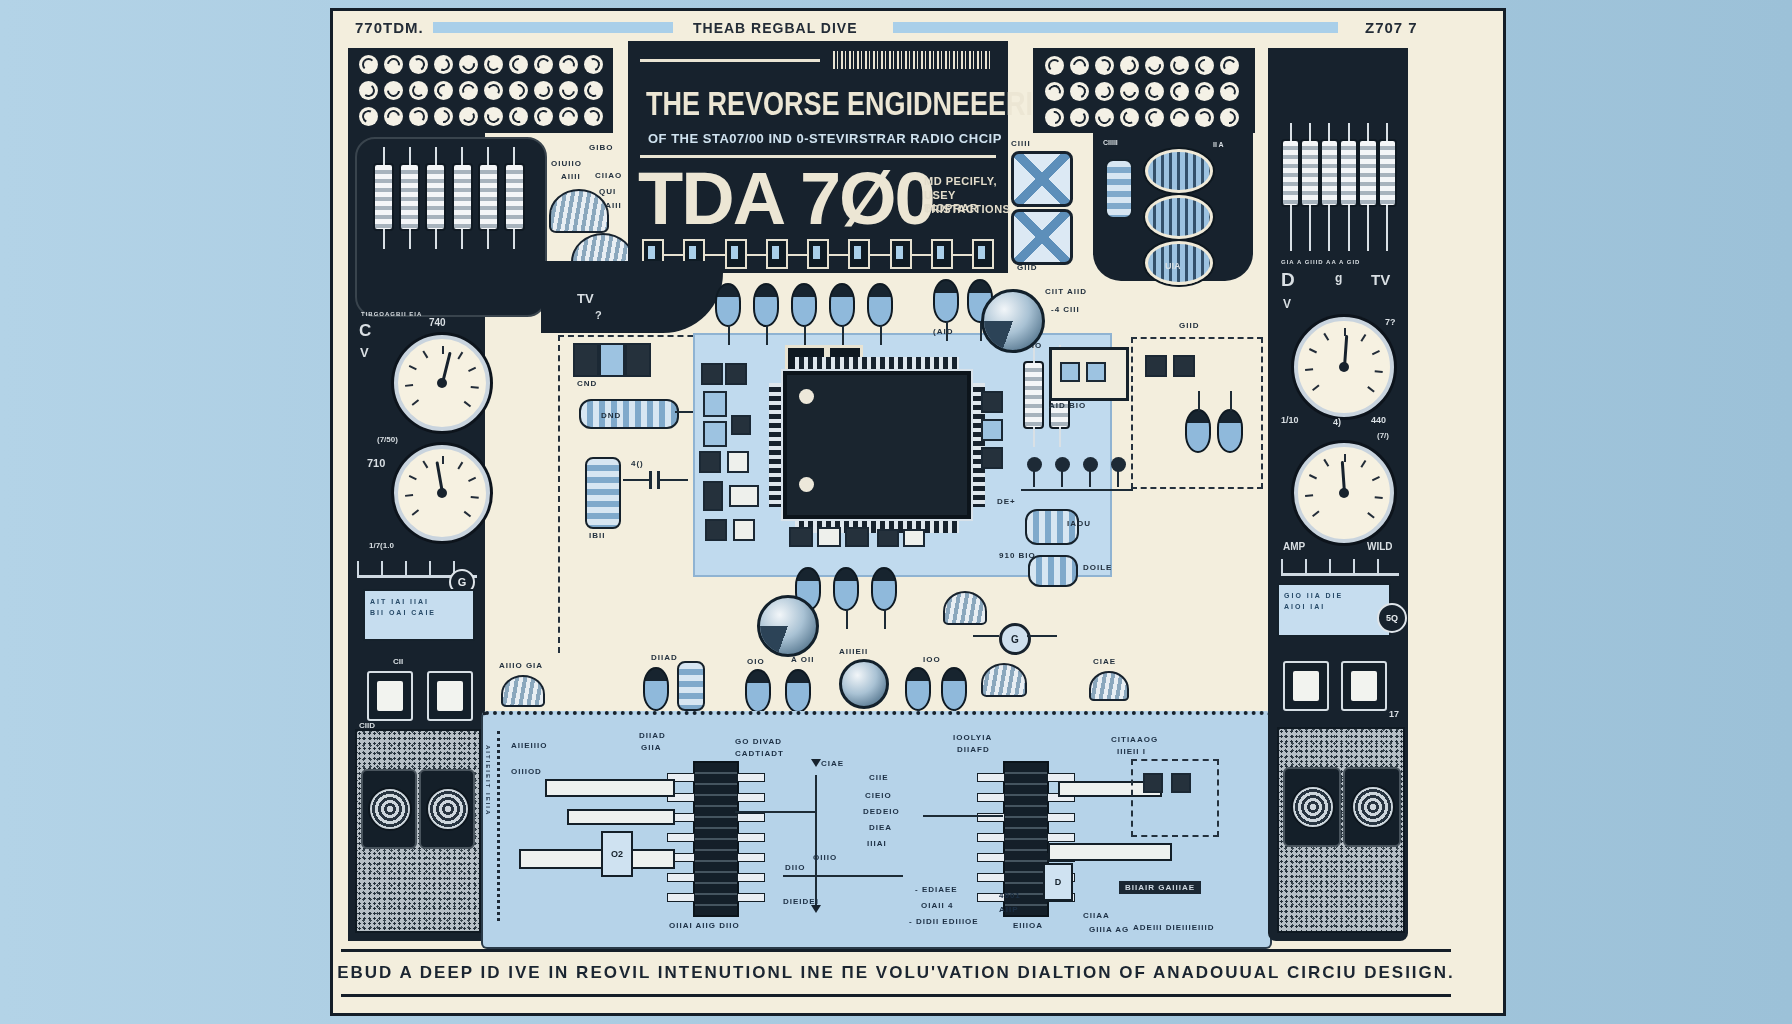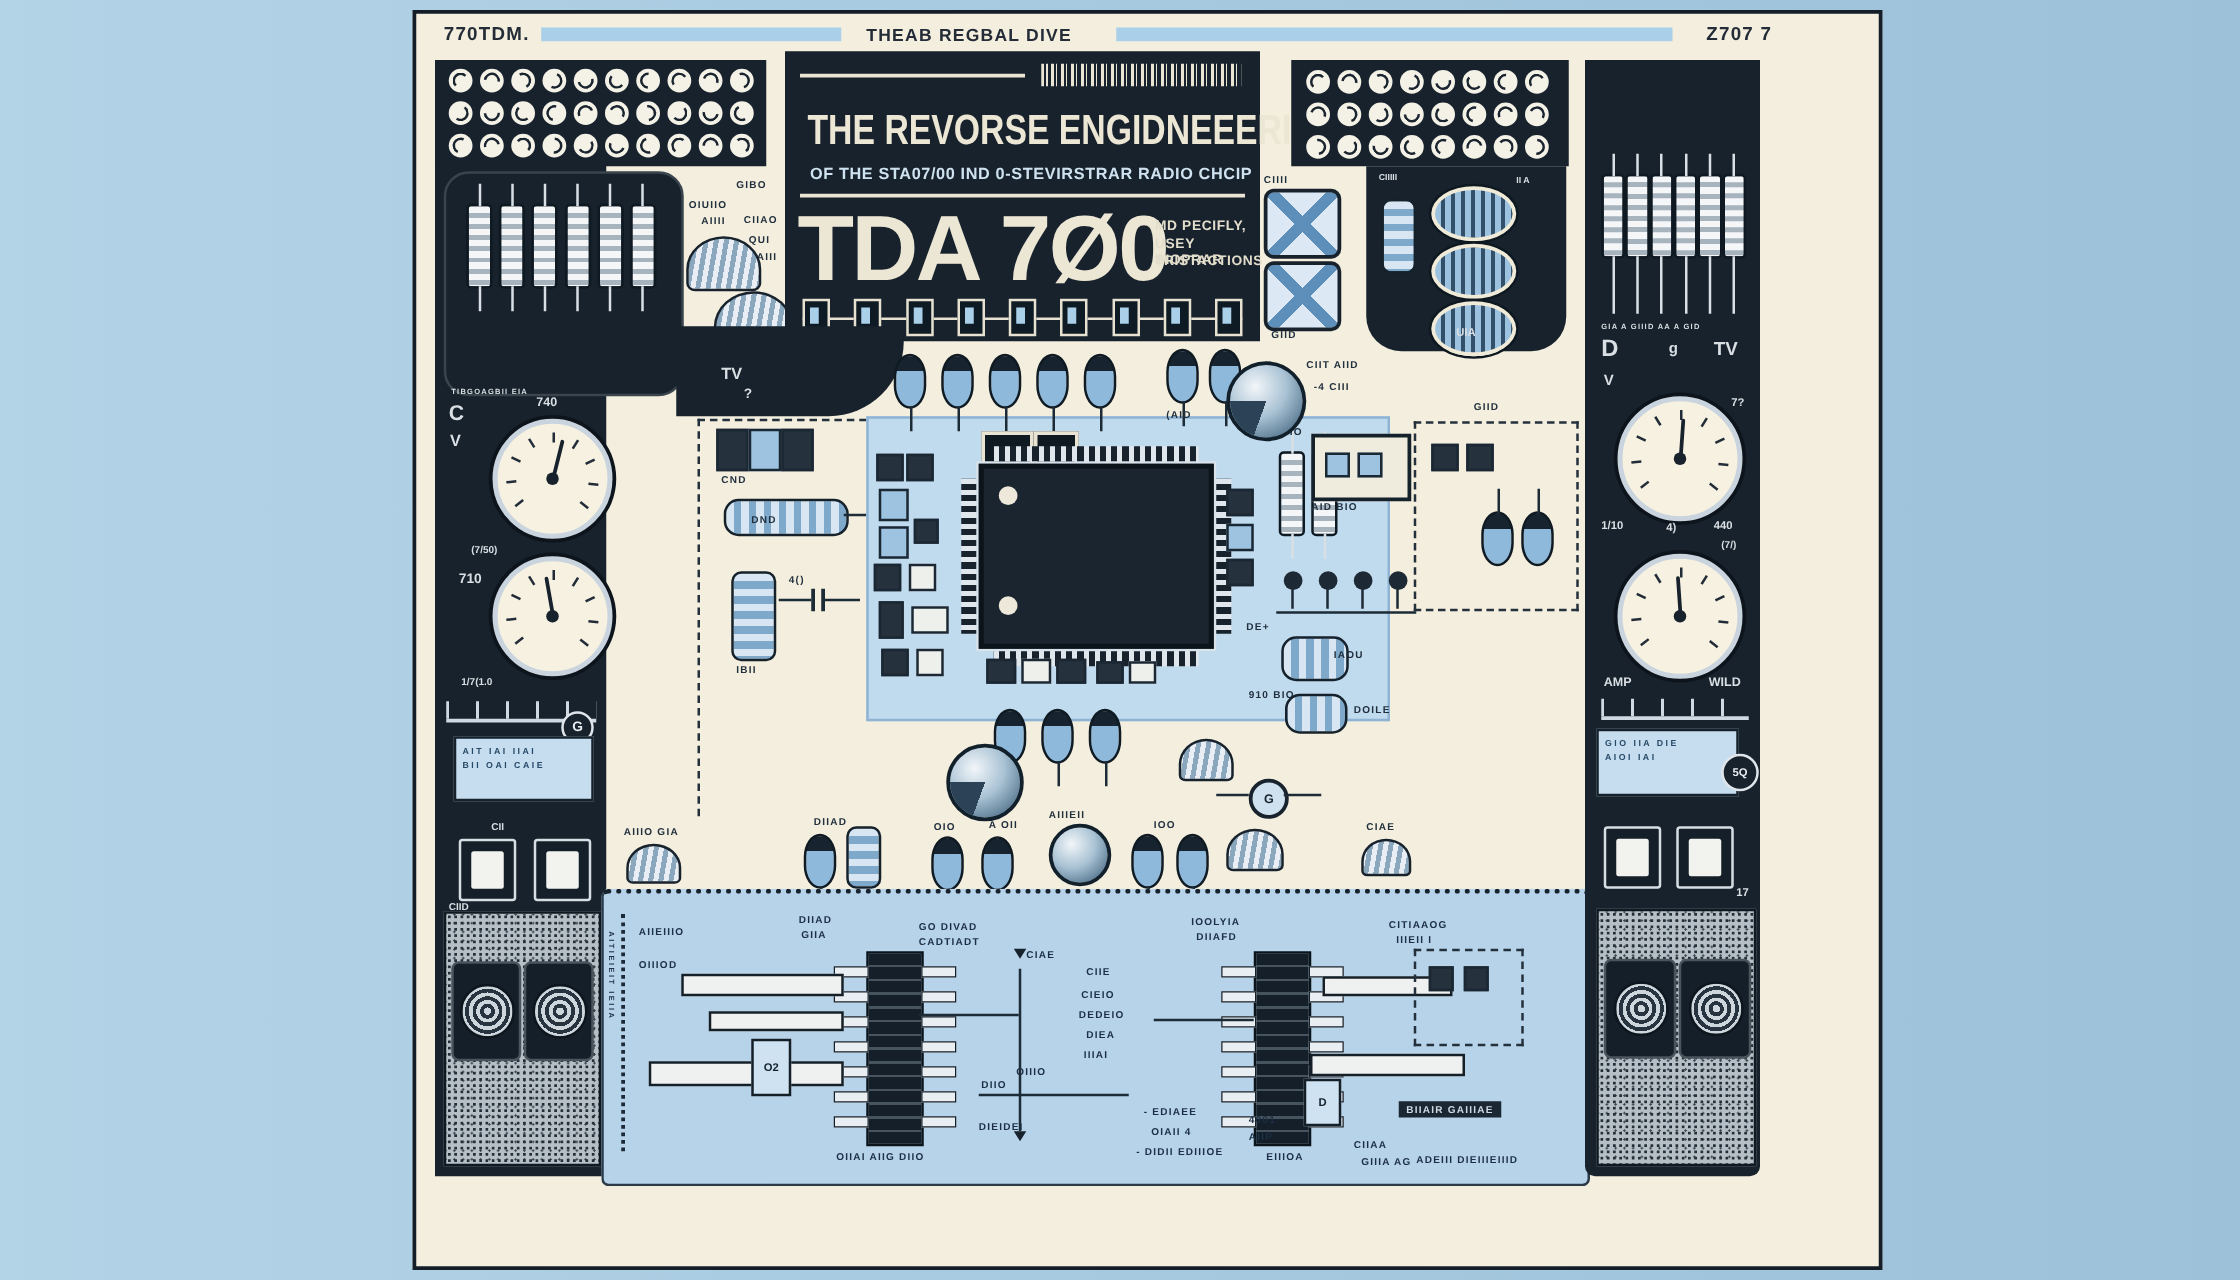--- a/index.html
+++ b/index.html
@@ -710,13 +710,14 @@
     </div>
   <div class="lbll" style="left:1056px;top:698px;font-size:9px">17</div>
   <div class="speckle" style="left:944px;top:716px;width:124px;height:202px"></div>
   <div class="spkbox" style="left:950px;top:756px;width:54px;height:76px">
     <div class="spk" style="left:6px;top:16px;width:40px;height:40px"></div>
   </div>
   <div class="spkbox" style="left:1010px;top:756px;width:54px;height:76px">
     <div class="spk" style="left:6px;top:16px;width:40px;height:40px"></div>
   </div>
 
+  <div class="caption">EBUD A DEEP ID IVE IN REOVIL INTENUTIONL INE ПE VOLU'VATION DIALTION OF ANADOUUAL CIRCIU DESIIGN.</div>
 </div>
 
 </body></html>

